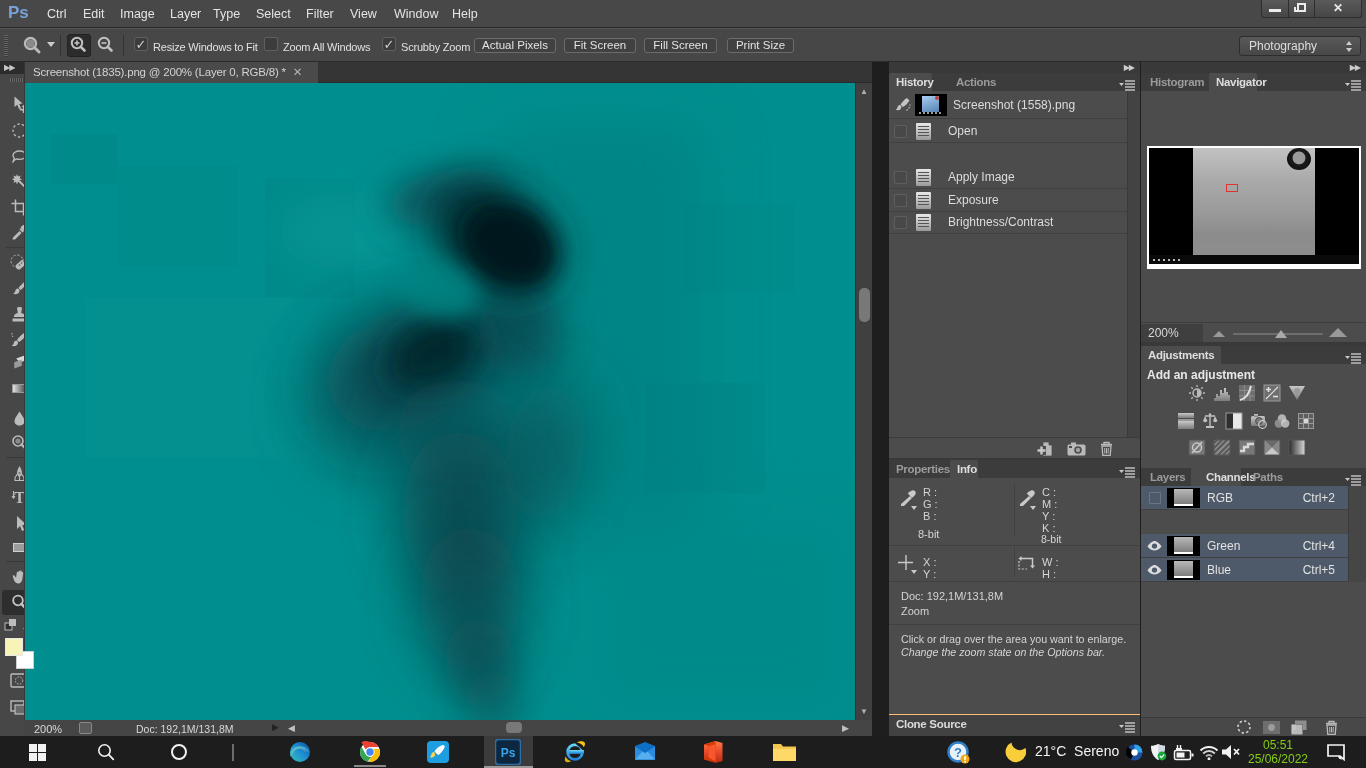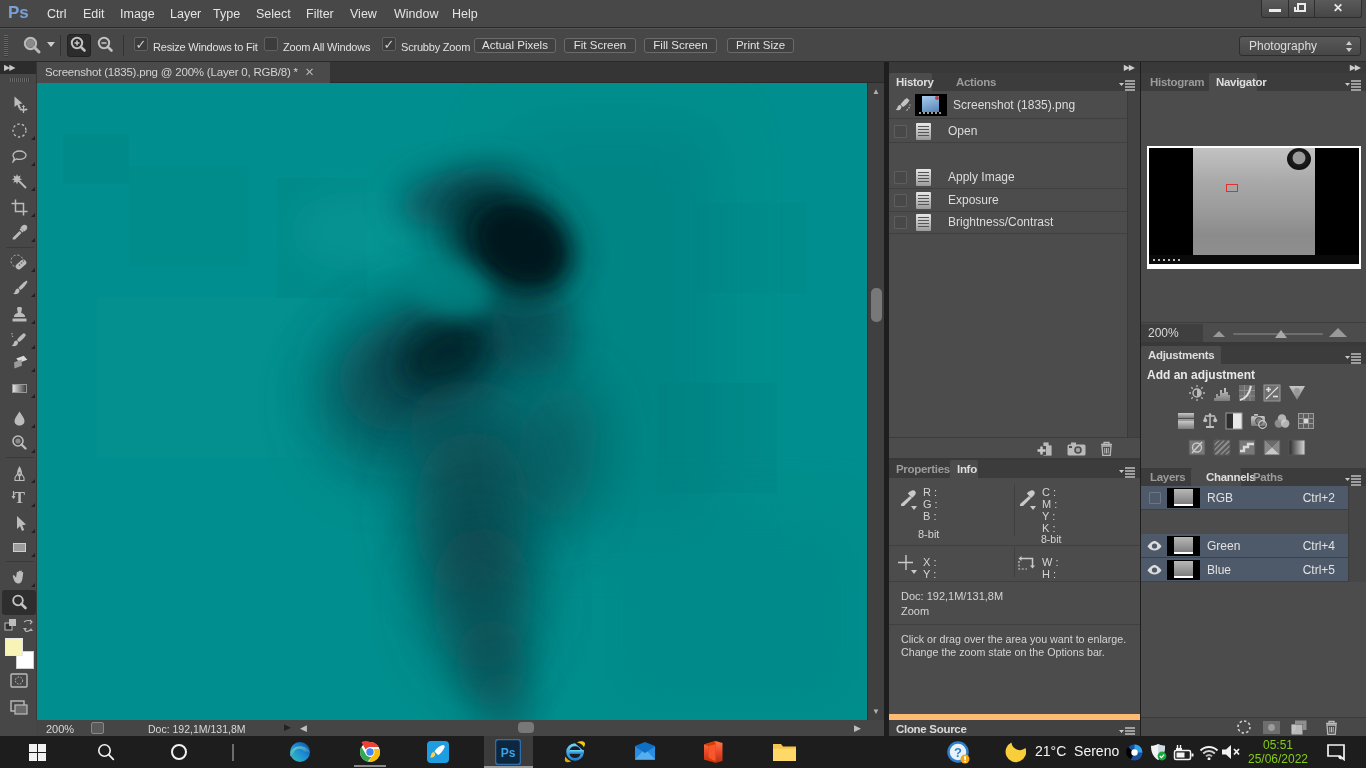--- a/index.html
+++ b/index.html
@@ -33,21 +33,21 @@
 #toolbar { left:0; top:62px; width:40px; height:674px; background:#474747; border-right:1px solid #2e2e2e; }
 #toolbar-head { left:0; top:0; width:40px; height:12px; background:#2c2c2c; color:#c8c8c8; font-size:8px; line-height:12px; padding-left:4px; letter-spacing:-1px; }
 .tool { position:absolute; left:2px; width:34px; height:25px; display:flex; align-items:center; justify-content:center; }
 .tool svg { display:block; }
 .tool.sel { background:#2e2e2e; border-radius:3px; }
 .tool::after { content:""; position:absolute; right:1px; bottom:3px; width:0; height:0; border-left:4px solid transparent; border-bottom:4px solid #222; }
 .tool.nofly::after { display:none; }
 .tsep { position:absolute; left:6px; width:28px; height:1px; background:#3a3a3a; }
 
 
-#docarea { left:36px; top:62px; width:848px; height:674px; background:#383838; }
+#docarea { left:24px; top:62px; width:848px; height:674px; background:#383838; }
 #tabbar { left:0; top:0; width:848px; height:21px; background:#353535; border-bottom:1px solid #2a2a2a; }
 #doctab { left:1px; top:0; width:293px; height:21px; background:#4a4a4a; color:#d2d2d2; font-size:11.5px; line-height:21px; padding-left:8px; letter-spacing:-0.2px; }
 #canvas { left:1px; top:21px; width:830px; height:637px; background:#008f8e; }
 #vscroll { left:831px; top:21px; width:17px; height:637px; background:#404040; border-left:1px solid #2e2e2e; }
 #vthumb { left:3px; top:205px; width:11px; height:34px; background:#787878; border-radius:5px; }
 #statusbar { left:0; top:658px; width:848px; height:16px; background:#454545; color:#d8d8d8; font-size:11px; }
 #hthumb { position:absolute; left:482px; top:2px; width:16px; height:11px; background:#787878; border-radius:4px; }
 
 
 .pcol { top:62px; height:674px; background:#4c4c4c; }
@@ -391,21 +391,21 @@
       <svg class="abs" style="left:5px; top:5px;" width="17" height="17" viewBox="0 0 17 17">
           <path d="M13,1 C10.5,2.5 8,5 6.5,7.5 L9,10 C11.5,8.5 14,6 15.5,3.5 Z" fill="#c4c4c4"></path>
           <path d="M6,8 C4.5,8 3.7,9 3.5,10.3 C3.3,11.7 2.5,12.4 1.5,12.6 C3,13.6 5.2,13.5 6.5,12.2 C7.6,11.1 7.7,9.5 7,8.8 Z" fill="#c4c4c4"></path>
           <path d="M12.5,13.5 C14.5,12 15.8,10 16,7.5" fill="none" stroke="#c4c4c4" stroke-width="1.1" stroke-dasharray="1.6 1.4"></path>
         </svg>
       <div class="abs" style="left:26px; top:2px; width:32px; height:22px; background:#000;">
           <div class="abs" style="left:7px; top:2px; width:17px; height:16px; background:linear-gradient(160deg,#a8cdf0,#5582b4);"></div>
           <div class="abs" style="right:8px; top:2px; width:4px; height:4px; background:#c04040; border-radius:2px;"></div>
           <div class="abs" style="left:4px; bottom:2px; width:24px; height:2px; background:repeating-linear-gradient(90deg,#999 0 2px,#000 2px 4px);"></div>
         </div>
-      <div class="lbl" style="left:64px; top:6px;">Screenshot (1835).png</div>
+      <div class="lbl" style="left:64px; top:6px;">Screenshot (1558).png</div>
     </div>
     <div class="hrow" style="top:58px;">
         <div class="cb"></div>
         <div class="docicon"></div>
         <div class="lbl">Open</div>
       </div>
     <div class="hrow" style="top:104px;">
         <div class="cb"></div>
         <div class="docicon"></div>
         <div class="lbl">Apply Image</div>
@@ -492,24 +492,24 @@
         </svg>
       <div class="ilabel" style="left:34px; top:78px;">X :</div>
       <div class="ilabel" style="left:34px; top:90px;">Y :</div>
       <div class="ilabel" style="left:153px; top:78px;">W :</div>
       <div class="ilabel" style="left:153px; top:90px;">H :</div>
       <div class="abs" style="left:0; top:103px; width:251px; height:1px; background:#404040;"></div>
       <div class="ilabel" style="left:12px; top:112px;">Doc: 192,1M/131,8M</div>
       <div class="ilabel" style="left:12px; top:127px;">Zoom</div>
       <div class="abs" style="left:0; top:146px; width:251px; height:1px; background:#404040;"></div>
       <div class="ilabel" style="left:12px; top:155px; font-size:10.7px;">Click or drag over the area you want to enlarge.</div>
-      <div class="ilabel" style="left:12px; top:168px; font-size:10.7px;">Change the zoom state on the Options bar.</div>
-    </div>
-
-    <div class="abs" style="left:0; top:652px; width:251px; height:22px; background:#424242; border-top:6px solid #fdba74;">
+      <div class="ilabel" style="left:12px; top:168px; font-size:10.7px;font-style:italic;">Change the zoom state on the Options bar.</div>
+    </div>
+
+    <div class="abs" style="left:0; top:652px; width:251px; height:22px; background:#424242; border-top:1px solid #fdba74;">
       <div class="ptab on" style="left:0; background:none; color:#dadada;">Clone Source</div>
       <div class="pmenu" id="pm3"><svg width="16" height="11" viewBox="0 0 16 11">
             <path d="M0,3 L5,3 L2.5,6 Z" fill="#c9c9c9"></path>
             <g stroke="#c9c9c9" stroke-width="1.4">
               <line x1="6" y1="1" x2="16" y2="1"></line>
               <line x1="6" y1="4" x2="16" y2="4"></line>
               <line x1="6" y1="7" x2="16" y2="7"></line>
               <line x1="6" y1="10" x2="16" y2="10"></line>
             </g>
           </svg></div>

